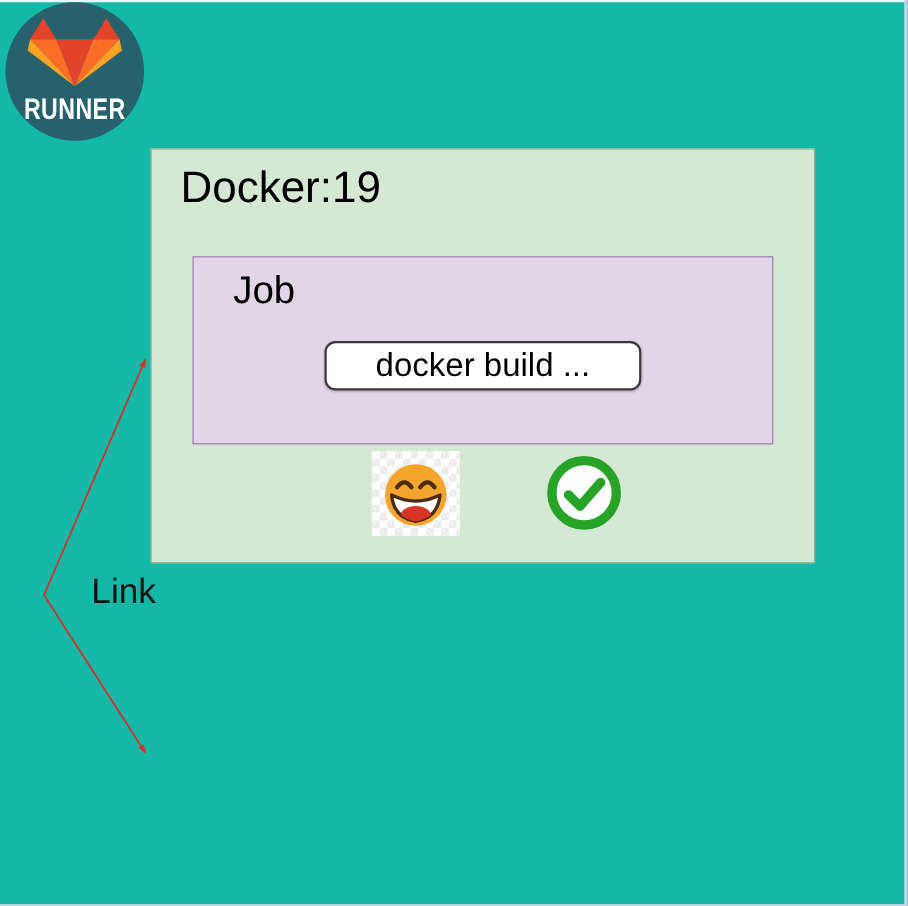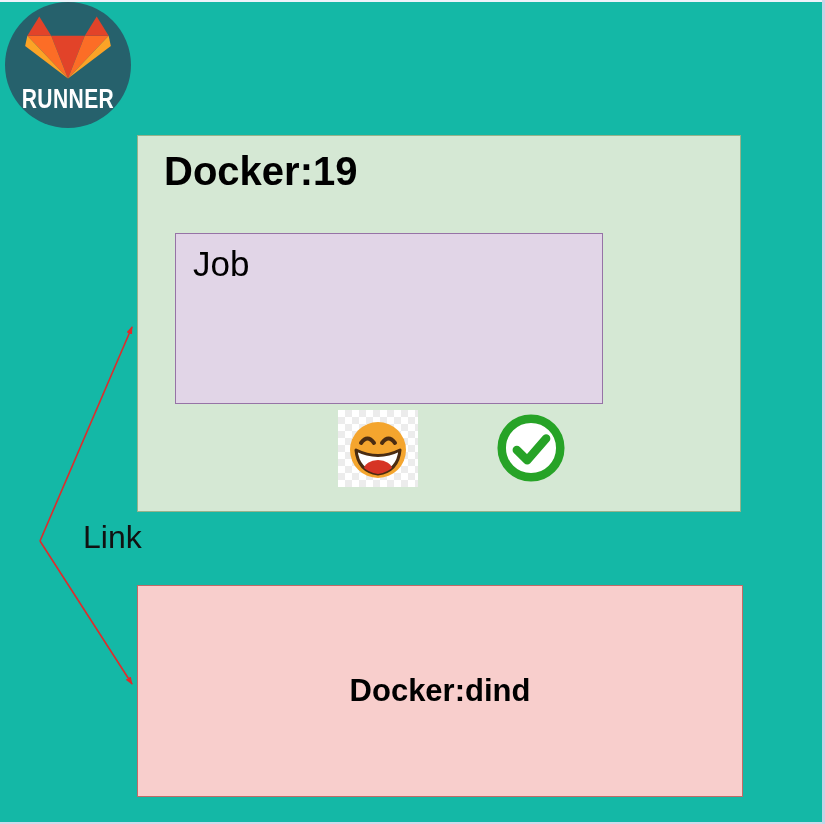--- a/index.html
+++ b/index.html
@@ -20,25 +20,25 @@
     text-align:center; color:#ffffff; font-weight:bold; font-size:27px;
     transform:scaleX(0.78); letter-spacing:0.5px; line-height:1;
   }
   
   .box{ position:absolute; box-sizing:border-box; }
   .docker19{
     left:137px; top:135px; width:604px; height:377px;
     background:#d5e8d4; border:1px solid #96b28b;
   }
   .docker19-title{
-    margin:15px 0 0 26px; font-size:40px; font-weight:bold; color:#000; line-height:1;
+    margin:15px 0 0 26px; font-size:40px; font-weight:normal; color:#000; line-height:1;
   }
   .jobbox{
-    left:175px; top:233px; width:428px; height:171px;
-    background:#e1d5e7; border:1px solid #9673a6;
+    left:175px; top:233px; width:528px; height:171px;
+    background:#e1d5e7; border:1px solid #9673a6;padding-left:19px;
   }
   .job-title{ margin:12px 0 0 17px; font-size:35px; color:#000; line-height:1; }
   .cmdbox{
     left:295px; top:310px; width:288px; height:45px;
     background:#ffffff; border:2px solid #3a3a3a; border-radius:10px;
     display:flex; align-items:center; justify-content:center;
     box-shadow:0 1px 2px rgba(60,40,80,0.25);
   }
   .cmd-text{ font-size:30px; color:#000; line-height:1; }
   .dind{
@@ -81,20 +81,23 @@
   </div>
 
   <div class="box docker19">
     <div class="docker19-title">Docker:19</div>
   </div>
 
   <div class="box jobbox">
     <div class="job-title">Job</div>
   </div>
 
+  <div class="box cmdbox">
+    <span class="cmd-text">docker build ...</span>
+  </div>
 
   <div class="emoji-wrap">
     <svg width="72" height="72" viewBox="0 0 72 72">
       <defs>
         <clipPath id="mouthclip">
           <path d="M14 37 Q36 48 58 37 Q56 58 36 61 Q16 58 14 37 Z"></path>
         </clipPath>
       </defs>
       <circle cx="36" cy="37" r="28" fill="#f4a52e"></circle>
       <path d="M19 30 Q25.5 21 32 30" fill="none" stroke-width="4" stroke-linecap="round" stroke="#4a2c12"></path>
@@ -116,17 +119,14 @@
   <svg class="arrows" width="825" height="824" viewBox="0 0 825 824">
     <defs>
       <marker id="arrowhead" markerWidth="10" markerHeight="8" refX="7" refY="3" orient="auto" markerUnits="userSpaceOnUse">
         <path d="M0,0 L8,3 L0,6 Z" fill="#df2b2b"></path>
       </marker>
     </defs>
     <path d="M40 541 L132 327" fill="none" stroke-width="1.6" marker-end="url(#arrowhead)" stroke="#df2b2b"></path>
     <path d="M40 541 L132 684" fill="none" stroke-width="1.6" marker-end="url(#arrowhead)" stroke="#df2b2b"></path>
   </svg>
 
-  <div class="box dind">
-    <div class="dind-title">Docker:dind</div>
-  </div>
 
 </div>
 
 </body></html>

